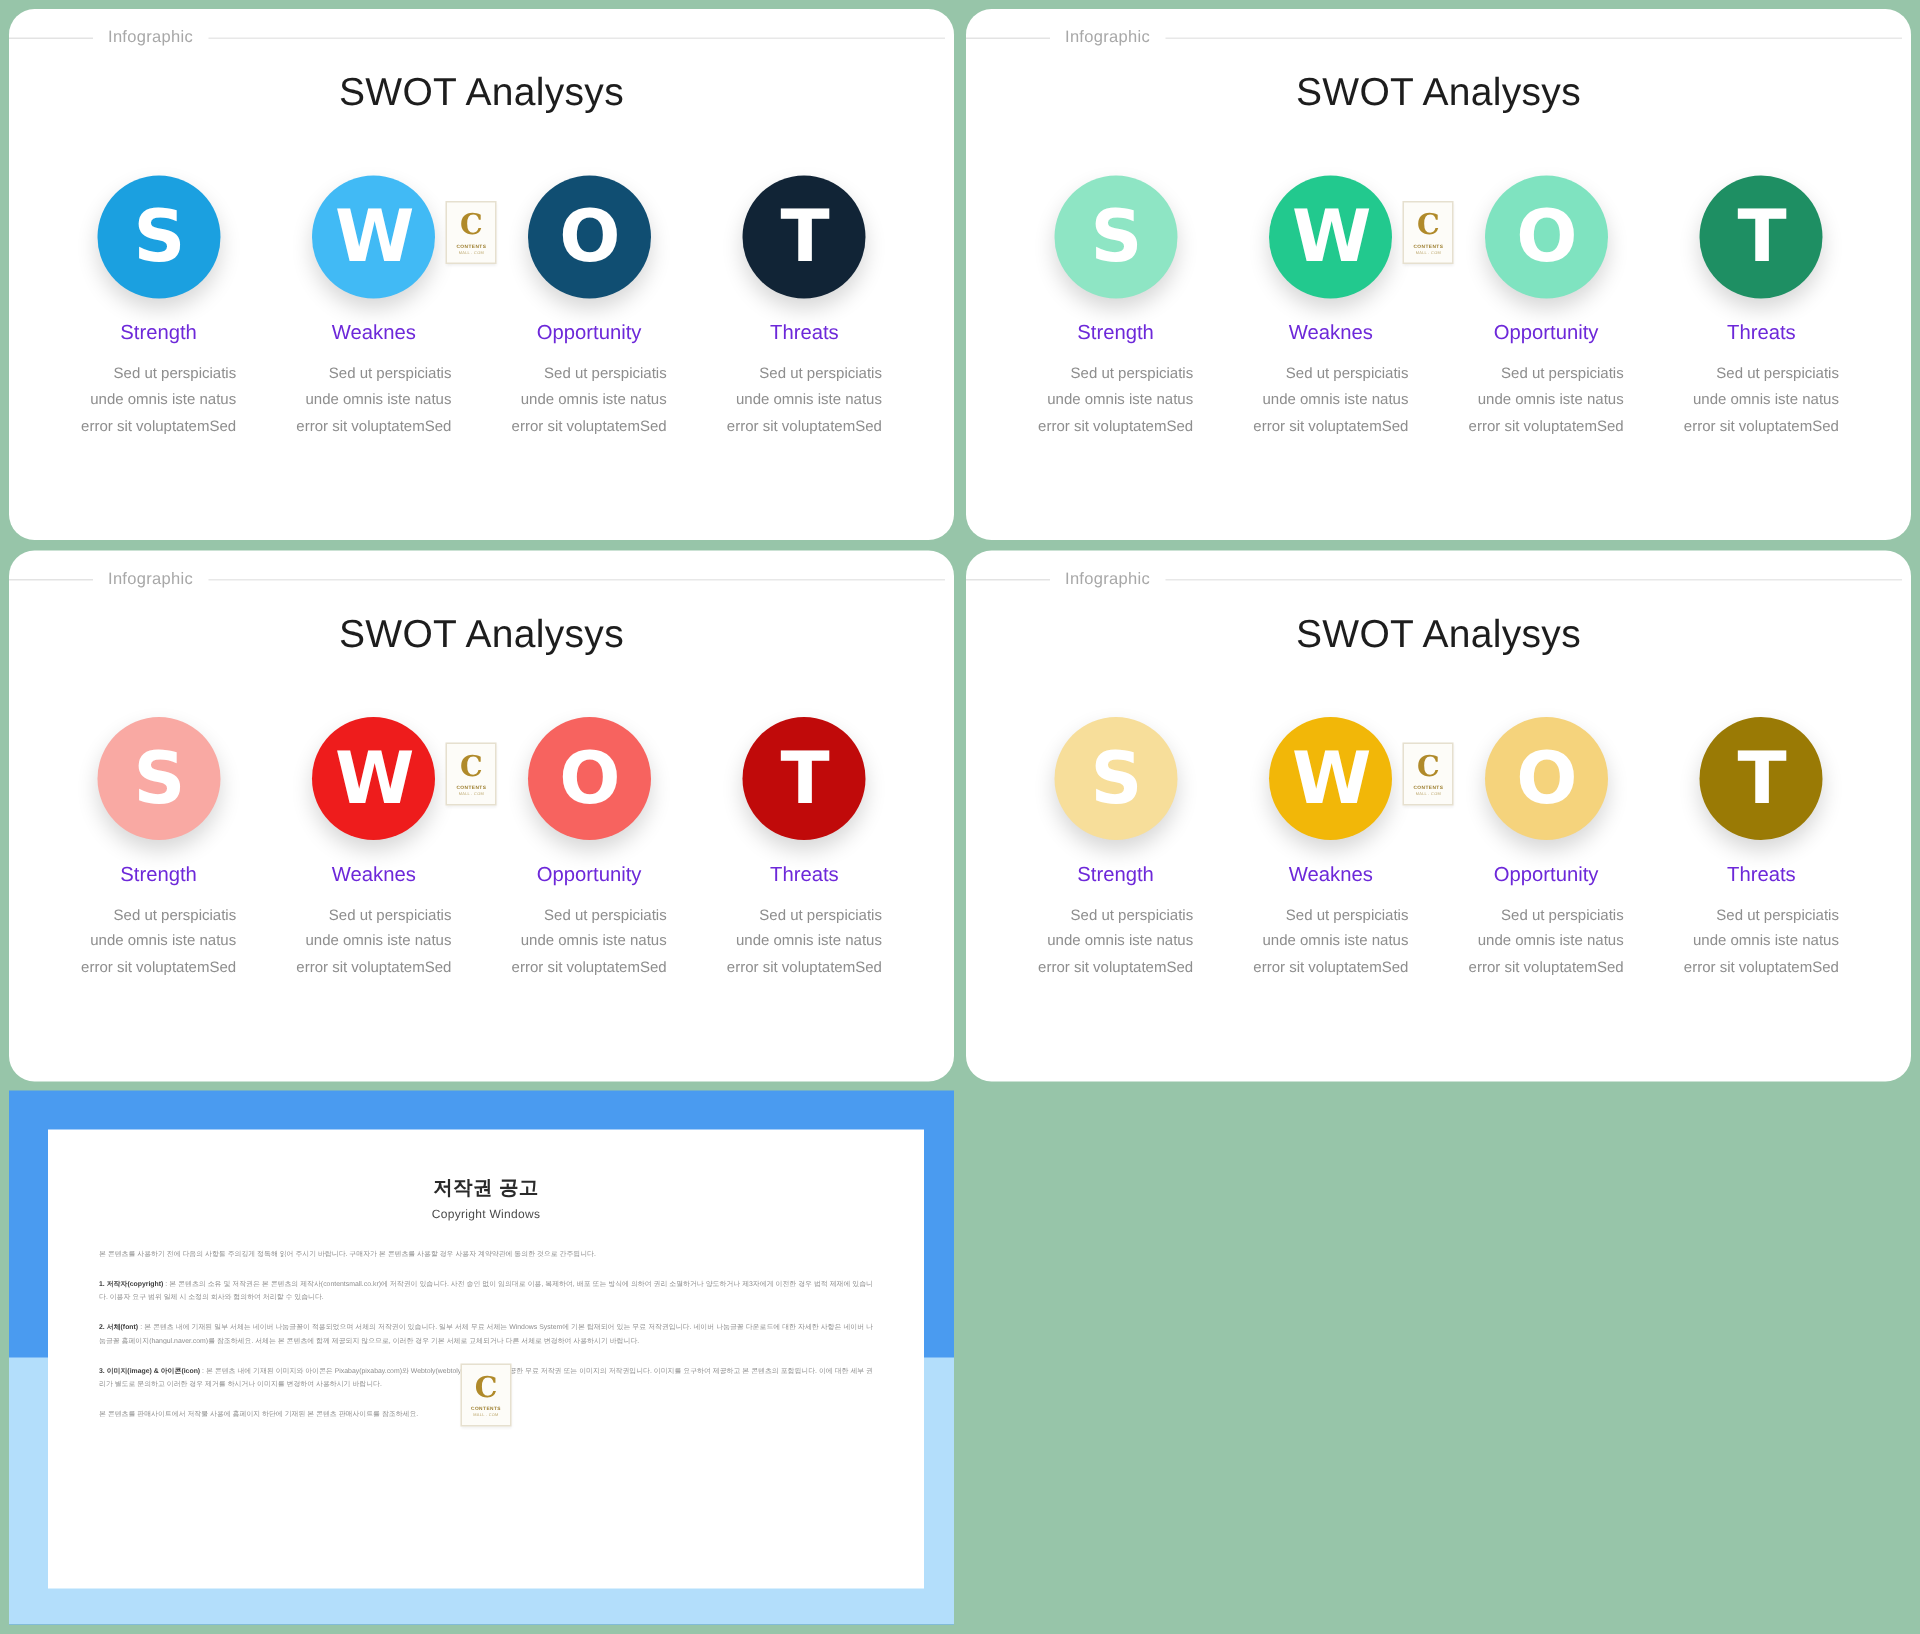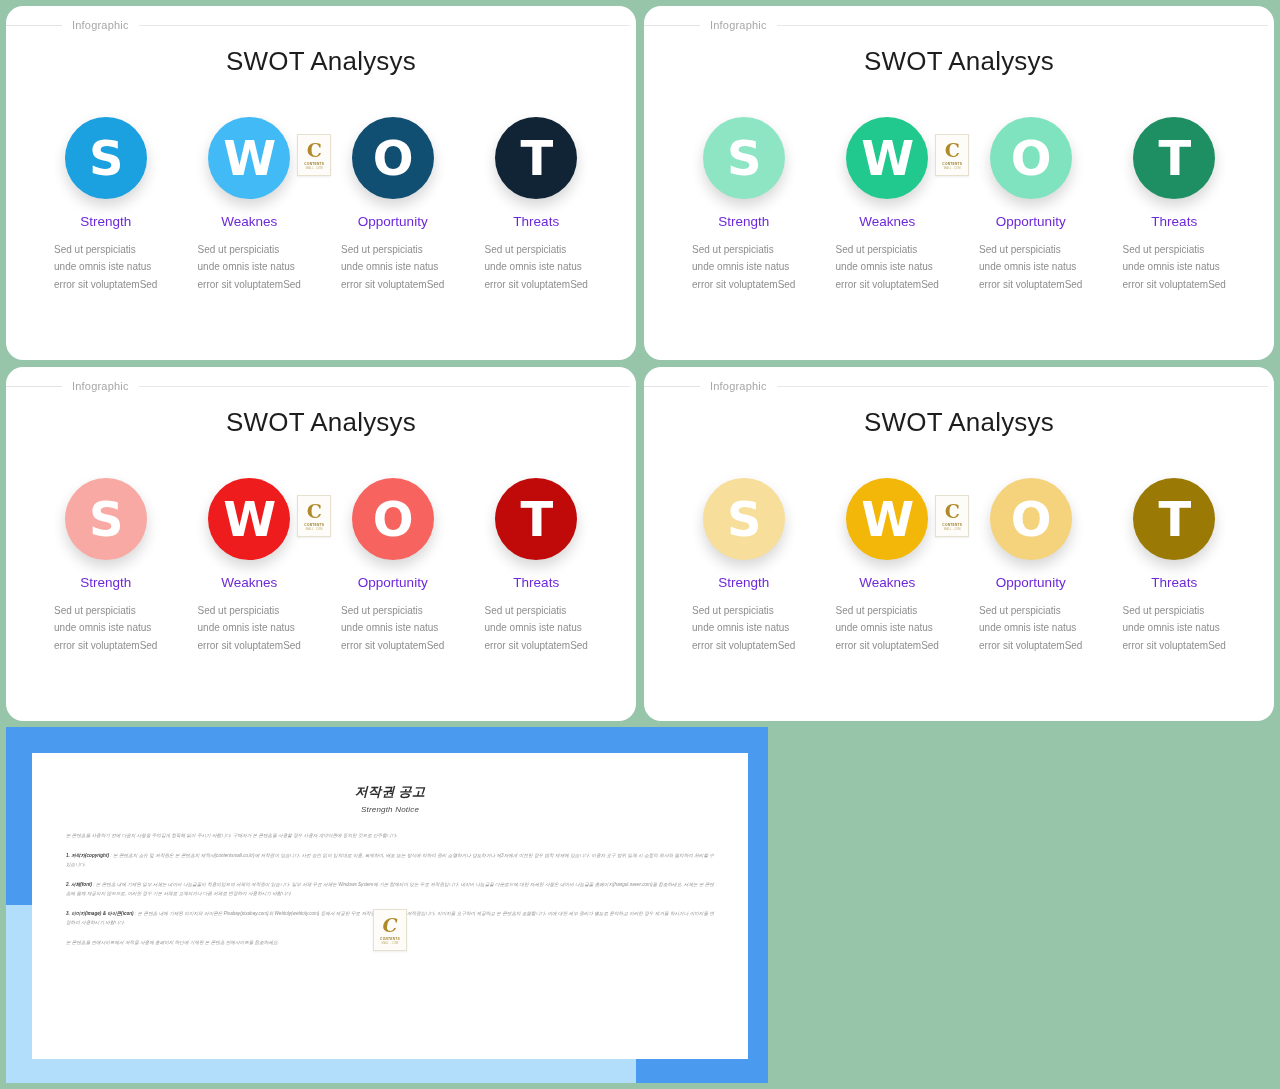--- a/index.html
+++ b/index.html
@@ -111,21 +111,21 @@
     margin-top: 14px;
     font-size: 13.5px;
     color: #6d28d9;
     font-weight: 400;
   }
   .item-desc {
     margin-top: 12px;
     font-size: 10px;
     line-height: 1.74;
     color: #8e8e8e;
-    text-align: left;
+    text-align: right;
     white-space: nowrap;
   }
 
   
   .watermark {
     position: absolute;
     width: 34px;
     height: 42px;
     background: #fdfcf8;
     border: 1px solid #e6e0cf;
@@ -163,25 +163,24 @@
     top: 18px;
     left: 50%;
     margin-left: 48px;
   }
 
   
   .copyright-panel {
     position: absolute;
     left: 6px;
     top: 727px;
-    width: 762px;
+    width: 630px;
     height: 356px;
     background: #4a9bf0;
     overflow: hidden;
-    font-style: italic;
   }
   .copyright-panel .frame-lower {
     position: absolute;
     left: 0;
     top: 178px;
     width: 630px;
     height: 178px;
     background: #b3defb;
   }
   .copyright-doc {
@@ -503,21 +502,21 @@
         </div>
       </div>
 
     </div>
   </div>
 
   <div class="copyright-panel">
     <div class="frame-lower"></div>
     <div class="copyright-doc">
       <div class="doc-title-ko">저작권 공고</div>
-      <div class="doc-title-en">Strength Notice</div>
+      <div class="doc-title-en">Copyright Windows</div>
       <div class="doc-body">
         <div class="doc-para">본 콘텐츠를 사용하기 전에 다음의 사항을 주의깊게 정독해 읽어 주시기 바랍니다. 구매자가 본 콘텐츠를 사용할 경우 사용자 계약약관에 동의한 것으로 간주됩니다.</div>
         <div class="doc-para"><b>1. 저작자(copyright)</b> : 본 콘텐츠의 소유 및 저작권은 본 콘텐츠의 제작사(contentsmall.co.kr)에 저작권이 있습니다. 사전 승인 없이 임의대로 이용, 복제하여, 배포 또는 방식에 의하여 권리 소멸하거나 양도하거나 제3자에게 이전한 경우 법적 제재에 있습니다. 이용자 요구 범위 일체 시 소정의 회사와 협의하여 처리할 수 있습니다.</div>
         <div class="doc-para"><b>2. 서체(font)</b> : 본 콘텐츠 내에 기재된 일부 서체는 네이버 나눔글꼴이 적용되었으며 서체의 저작권이 있습니다. 일부 서체 무료 서체는 Windows System에 기본 탑재되어 있는 무료 저작권입니다. 네이버 나눔글꼴 다운로드에 대한 자세한 사항은 네이버 나눔글꼴 홈페이지(hangul.naver.com)를 참조하세요. 서체는 본 콘텐츠에 함께 제공되지 않으므로, 이러한 경우 기본 서체로 교체되거나 다른 서체로 변경하여 사용하시기 바랍니다.</div>
         <div class="doc-para"><b>3. 이미지(image) &amp; 아이콘(icon)</b> : 본 콘텐츠 내에 기재된 이미지와 아이콘은 Pixabay(pixabay.com)와 Webtoly(webtoly.com) 등에서 제공한 무료 저작권 또는 이미지의 저작권입니다. 이미지를 요구하여 제공하고 본 콘텐츠의 포함됩니다. 이에 대한 세부 권리가 별도로 문의하고 이러한 경우 제거를 하시거나 이미지를 변경하여 사용하시기 바랍니다.</div>
         <div class="doc-para last">본 콘텐츠를 판매사이트에서 저작물 사용에 홈페이지 하단에 기재된 본 콘텐츠 판매사이트를 참조하세요.</div>
       </div>
       <div class="doc-watermark">
         <div class="watermark" style="position:static;width:34px;height:42px;">
           <div class="wm-c">C</div>

